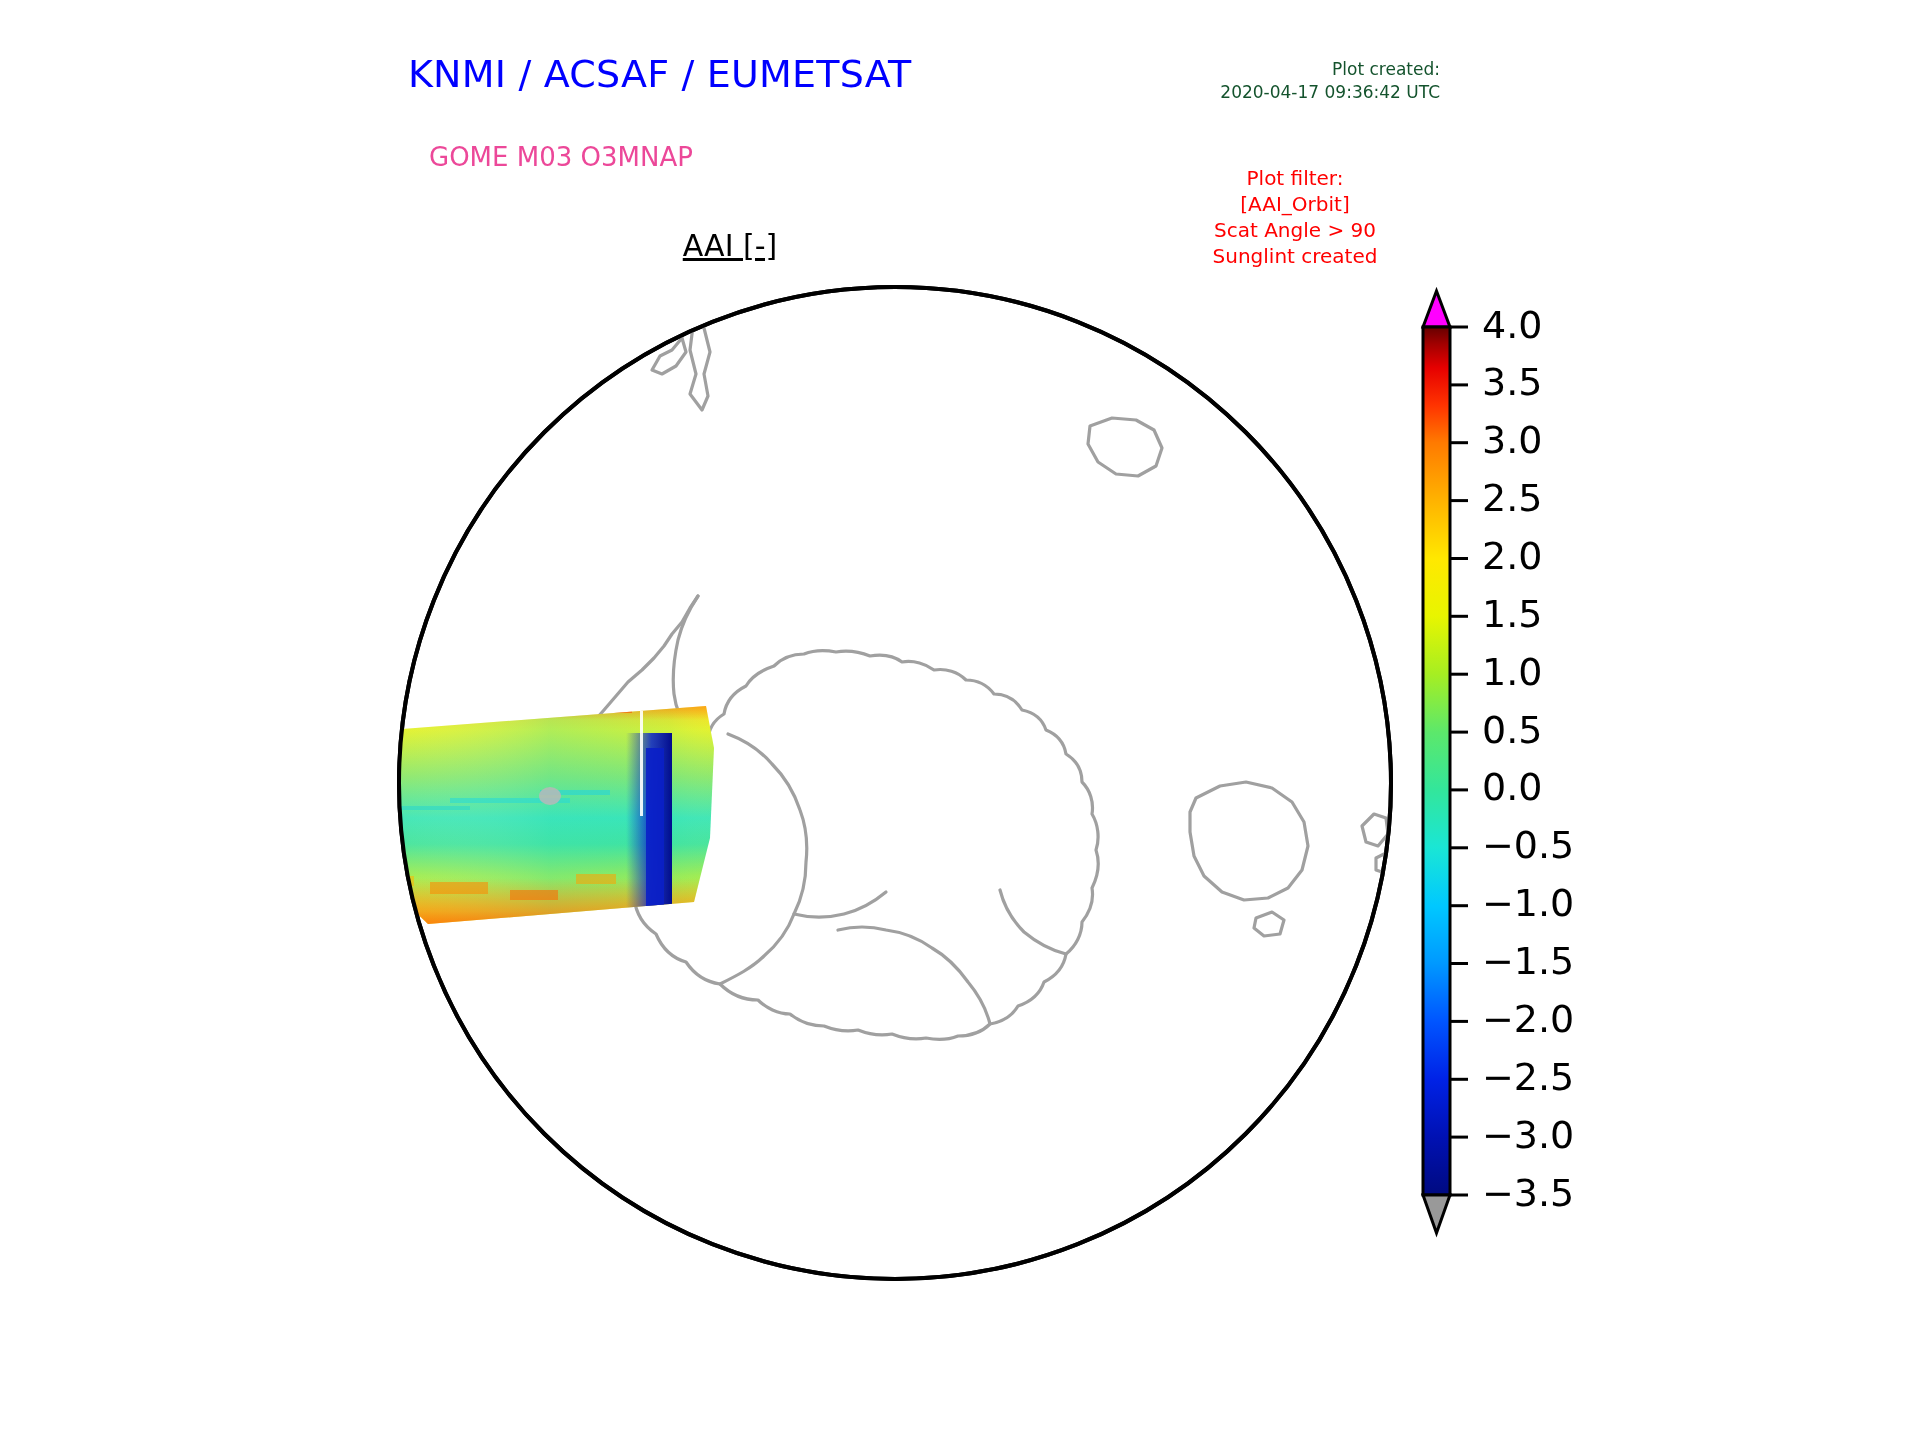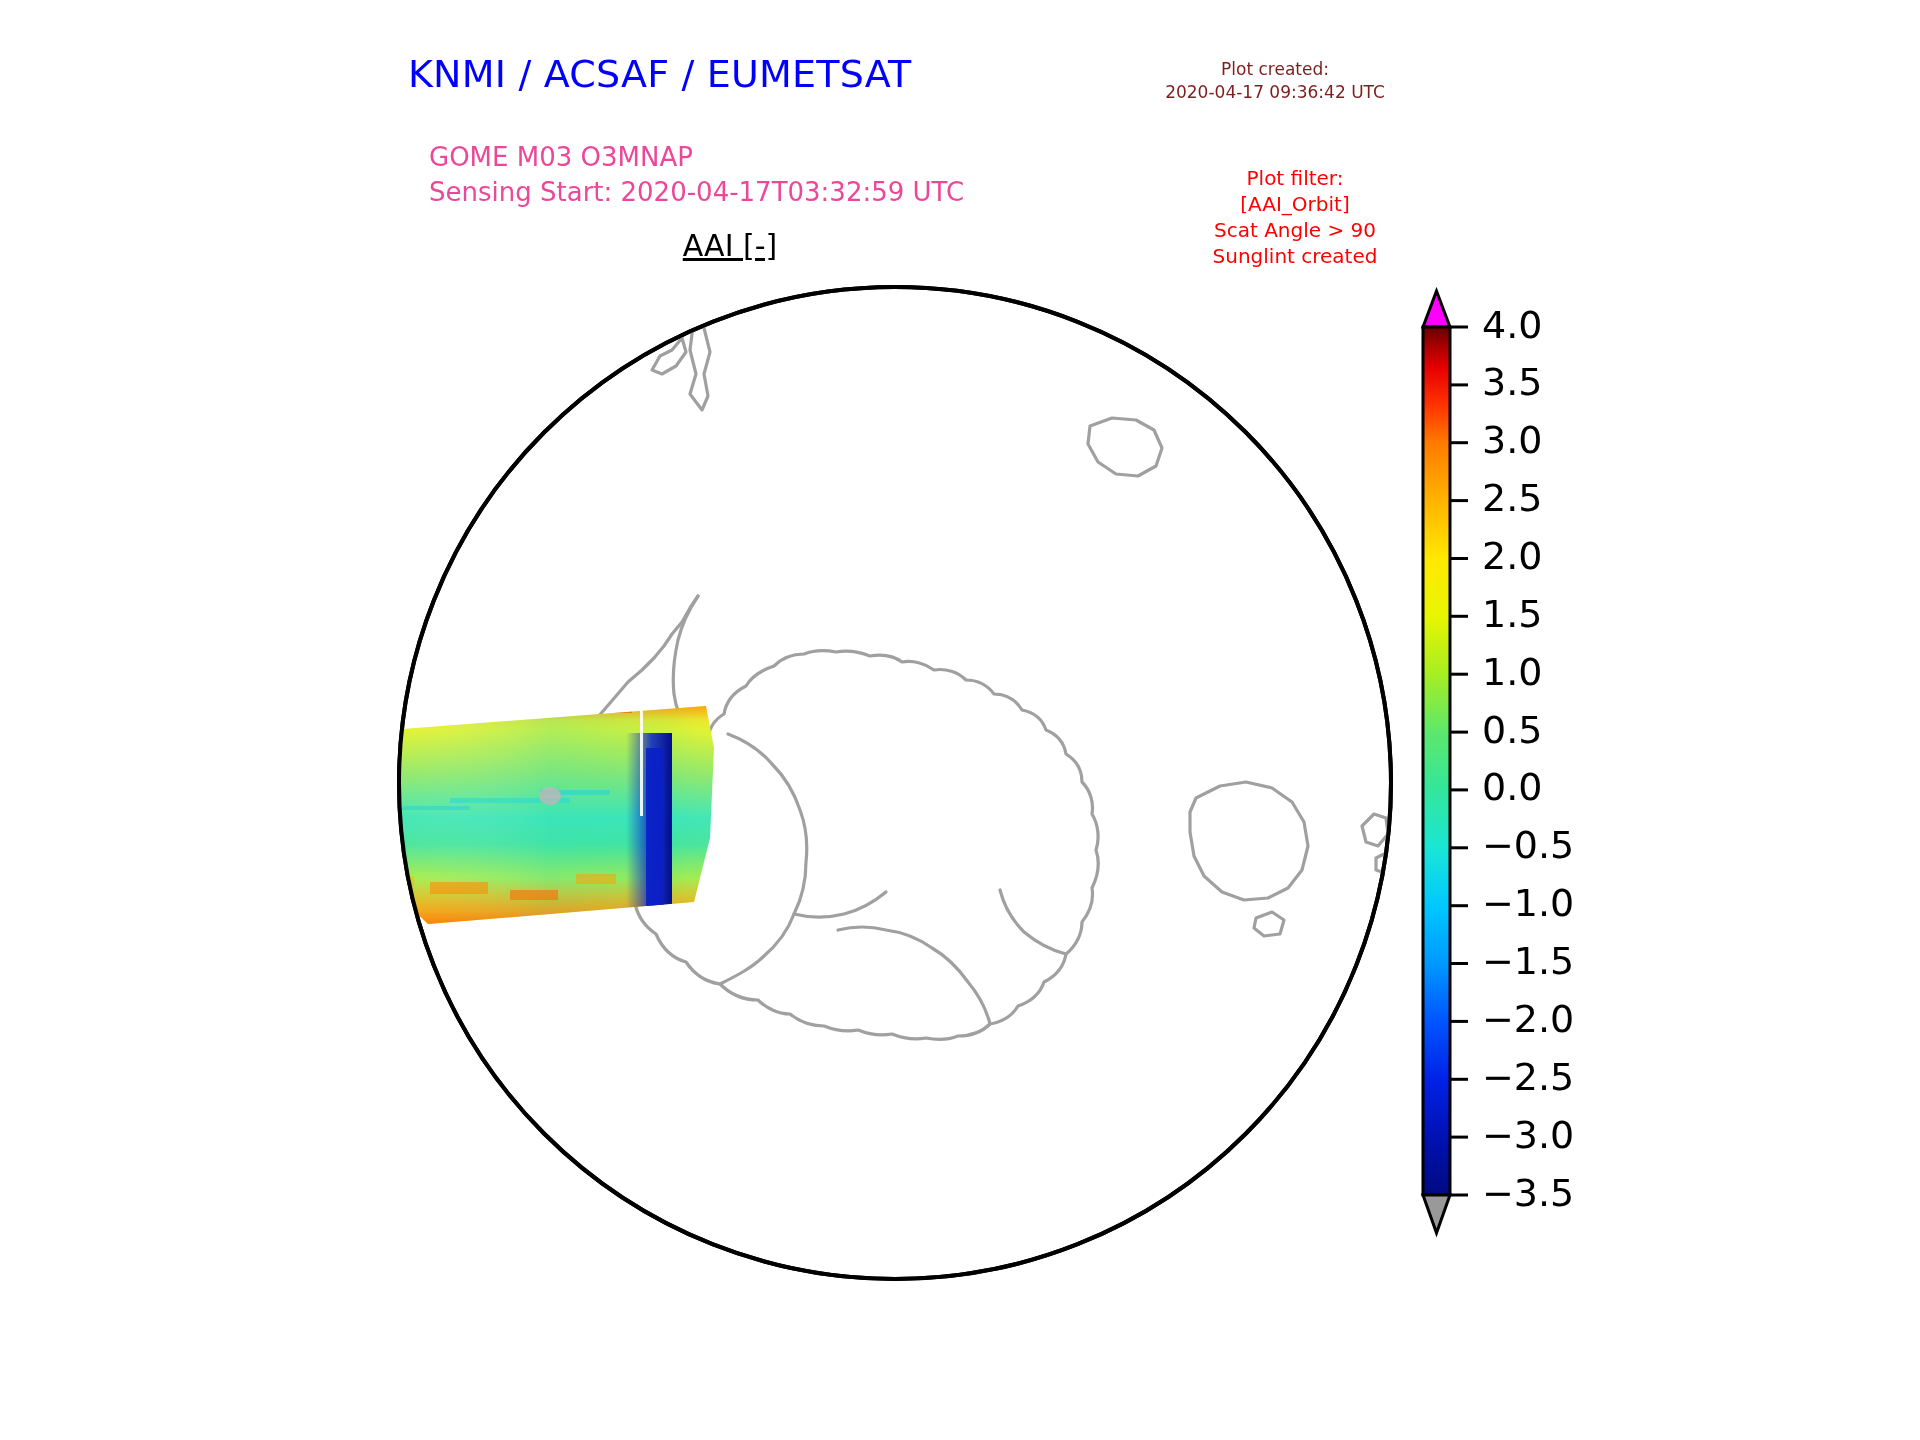--- a/index.html
+++ b/index.html
@@ -4,21 +4,21 @@
 <style>
   html,body{margin:0;padding:0;background:#fff;}
   body{width:1920px;height:1440px;position:relative;overflow:hidden;
        font-family:"DejaVu Sans","Liberation Sans",sans-serif;color:#000;}
 
   .abs{position:absolute;}
 
   
   #org-title{left:408px;top:52px;font-size:38px;color:#0000ff;letter-spacing:.2px;white-space:nowrap;}
 
-  #created-block{left:1110px;top:58px;width:330px;text-align:center;font-size:17px;line-height:1.35;color:#7f1d1d;}
+  #created-block{left:1110px;top:58px;width:330px;text-align:right;font-size:17px;line-height:1.35;color:#14532d;}
   #created-block div{white-space:nowrap;}
 
   #product-title{left:429px;top:140px;font-size:26px;line-height:1.33;color:#ec4899;white-space:nowrap;}
   #product-title div{white-space:nowrap;}
 
   #aai-label{left:0;top:228px;width:1460px;text-align:center;font-size:30px;color:#000;text-decoration:underline;}
 
   #filter-block{left:1140px;top:165px;width:310px;text-align:center;font-size:20px;line-height:1.30;color:#ff0000;}
   #filter-block div{white-space:nowrap;}
 
@@ -35,21 +35,20 @@
 
 <div class="abs" id="org-title">KNMI / ACSAF / EUMETSAT</div>
 
 <div class="abs" id="created-block">
   <div>Plot created:</div>
   <div>2020-04-17 09:36:42 UTC</div>
 </div>
 
 <div class="abs" id="product-title">
   <div>GOME M03 O3MNAP</div>
-  <div>Sensing Start: 2020-04-17T03:32:59 UTC</div>
 </div>
 
 <div class="abs" id="aai-label">AAI [-]</div>
 
 <div class="abs" id="filter-block">
   <div>Plot filter:</div>
   <div>[AAI_Orbit]</div>
   <div>Scat Angle &gt; 90</div>
   <div>Sunglint created</div>
 </div>

